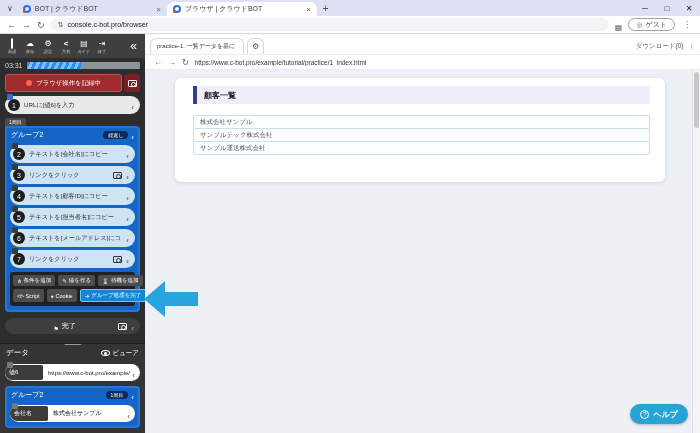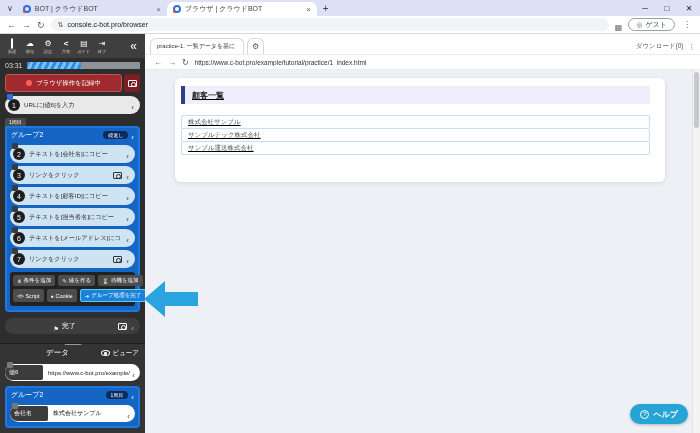--- a/index.html
+++ b/index.html
@@ -100,21 +100,21 @@
   .abtn.highlight { background:#1b82da; border:1px solid #5ecbf2; }
 
   .finish-row { margin:6px 5px 0; height:16px; background:#3e3e3e; border-radius:9px; display:flex; align-items:center; padding:0 6px; flex:none; }
   .finish-center { margin:0 auto; display:flex; align-items:center; gap:3px; color:#fff; }
   .flag-icon::before { content:"⚑"; font-size:6px; }
   .finish-label { font-size:7px; }
   .finish-right { display:flex; align-items:center; gap:4px; }
 
   .data-section { margin-top:9px; background:#343434; border-top:1px solid #1b1b1b; position:relative; flex:1; display:flex; flex-direction:column; overflow:hidden; }
   .handle { position:absolute; top:-3px; left:50%; transform:translateX(-50%); width:18px; height:4px; background:#9a9a9a; border-radius:2px; }
-  .data-header { display:flex; align-items:center; padding:4px 6px 2px;margin-left:40px; }
+  .data-header { display:flex; align-items:center; padding:4px 6px 2px; }
   .data-title { font-size:7.5px; color:#fff; }
   .viewer { margin-left:auto; display:flex; align-items:center; gap:3px; color:#fff; font-size:6.5px; }
   .eye-icon { width:9px; height:6px; border:1px solid #fff; border-radius:50%; position:relative; }
   .eye-icon::after { content:""; position:absolute; left:2.5px; top:1px; width:2.5px; height:2.5px; background:#fff; border-radius:50%; }
 
   .data-row { position:relative; margin:4px 5px 0; height:17px; background:#fff; border-radius:9px; display:flex; align-items:center; padding:0 5px 0 0; flex:none; }
   .data-chip { min-width:38px; background:#3c3c3c; color:#fff; font-size:6px; padding:3px 4px; border-radius:9px 2px 2px 9px; white-space:nowrap; }
   .data-val { flex:1; font-size:6px; color:#222; padding-left:5px; white-space:nowrap; overflow:hidden; }
   .data-row .corner-badge { background:#777; }
 
@@ -126,21 +126,21 @@
   .inner-tabbar { height:20px; display:flex; align-items:flex-end; padding:3px 5px 0; background:#fff; flex:none; }
   .inner-tab { width:94px; height:16px; background:#fff; border:1px solid #d5d8dc; border-bottom:none; border-radius:6px 6px 0 0; display:flex; align-items:center; padding:0 6px; font-size:6px; color:#333; white-space:nowrap; overflow:hidden; }
   .gear-tab { width:17px; height:16px; border:1px solid #d5d8dc; border-bottom:none; border-radius:6px 6px 0 0; display:flex; align-items:center; justify-content:center; margin-left:3px; font-size:8px; color:#555; }
   .tabbar-right { margin-left:auto; display:flex; align-items:center; gap:5px; padding-bottom:3px; font-size:6.5px; color:#555; }
   .inner-urlbar { height:16px; display:flex; align-items:center; gap:6px; padding:0 9px; border-top:1px solid #ececec; border-bottom:1px solid #ececec; flex:none; }
   .inner-nav { font-size:8px; color:#555; }
   .inner-url { font-size:6.5px; color:#333; white-space:nowrap; overflow:hidden; }
 
   .page { flex:1; background:#edf0f5; position:relative; overflow:hidden; }
   .card { position:absolute; left:30px; top:8px; width:490px; height:104px; background:#fff; border-radius:6px; box-shadow:0 1px 4px rgba(60,64,67,.14); }
-  .card-inner { padding:8px 15px 0 6px;text-decoration:underline; }
+  .card-inner { padding:8px 15px 0 18px; }
   .heading-band { height:18px; background:#f1edfa; border-left:4px solid #333c87; display:flex; align-items:center; padding-left:7px; }
   .heading-text { font-size:8px; font-weight:bold; color:#222; }
   .list { margin-top:11px; }
   .list-row { height:14px; border:1px solid #c9dff0; background:#fcfeff; border-radius:2px; display:flex; align-items:center; padding-left:6px; font-size:6.5px; color:#555; }
   .list-row + .list-row { margin-top:-1px; }
 
   .page-scrollbar { position:absolute; right:0; top:0; bottom:0; width:8px; background:#f4f4f4; border-left:1px solid #e2e2e2; }
   .page-thumb { position:absolute; top:2px; left:1px; width:5px; height:56px; background:#c5c8cc; border-radius:3px; }
 
   .help-btn { position:absolute; right:12px; bottom:9px; height:20px; background:#27a4d6; border-radius:11px; display:flex; align-items:center; gap:4px; padding:0 10px; color:#fff; font-size:8px; font-weight:bold; box-shadow:0 1px 3px rgba(0,0,0,.25); }

